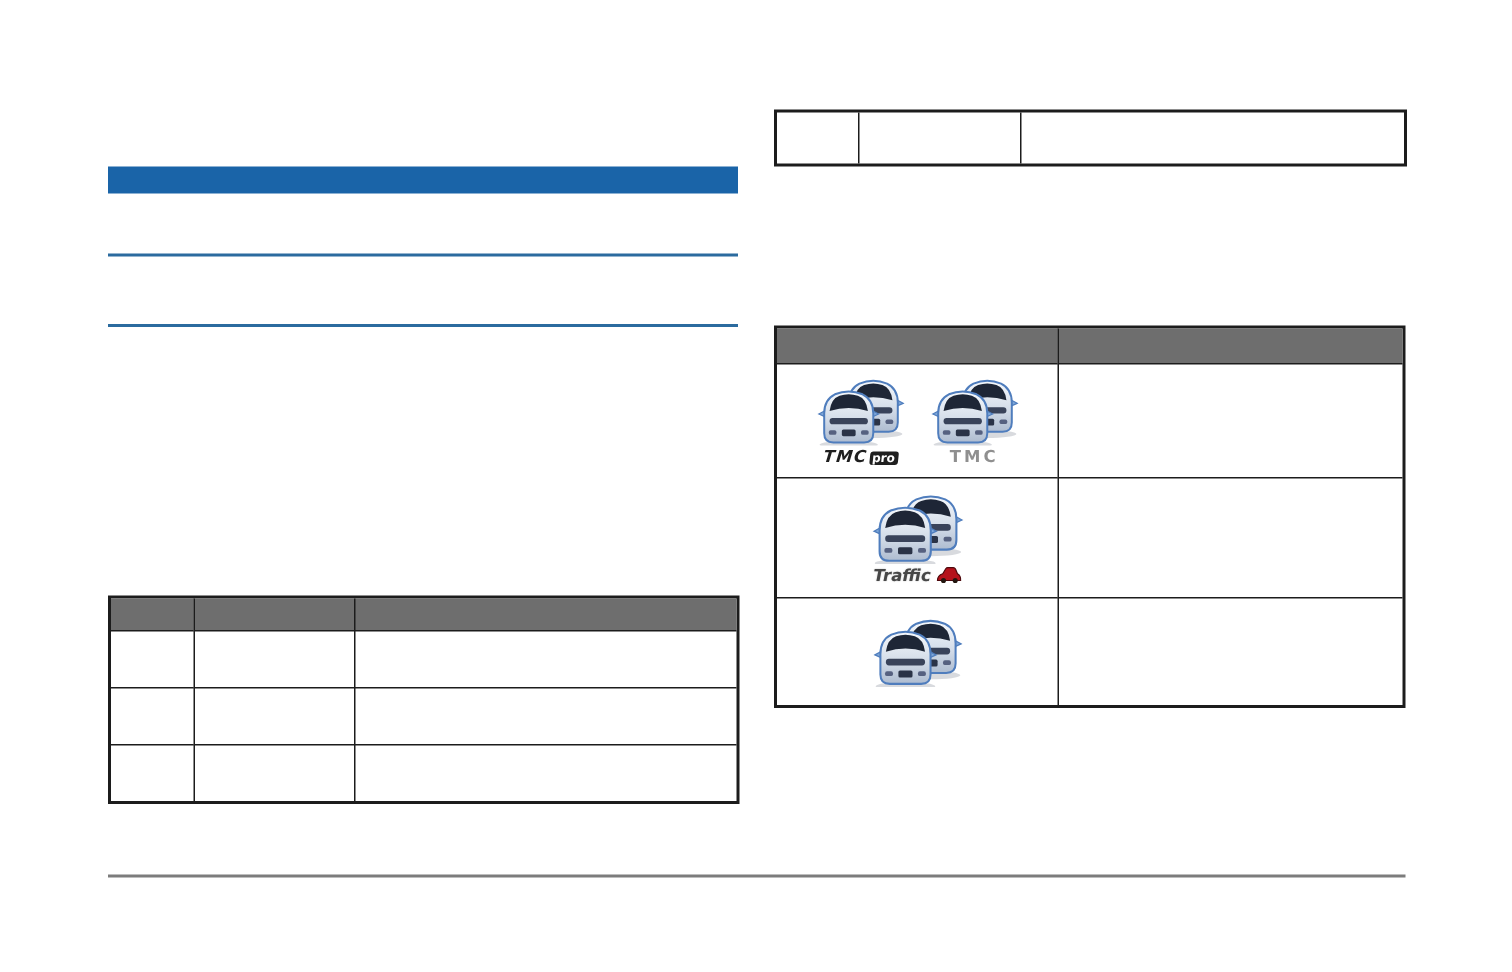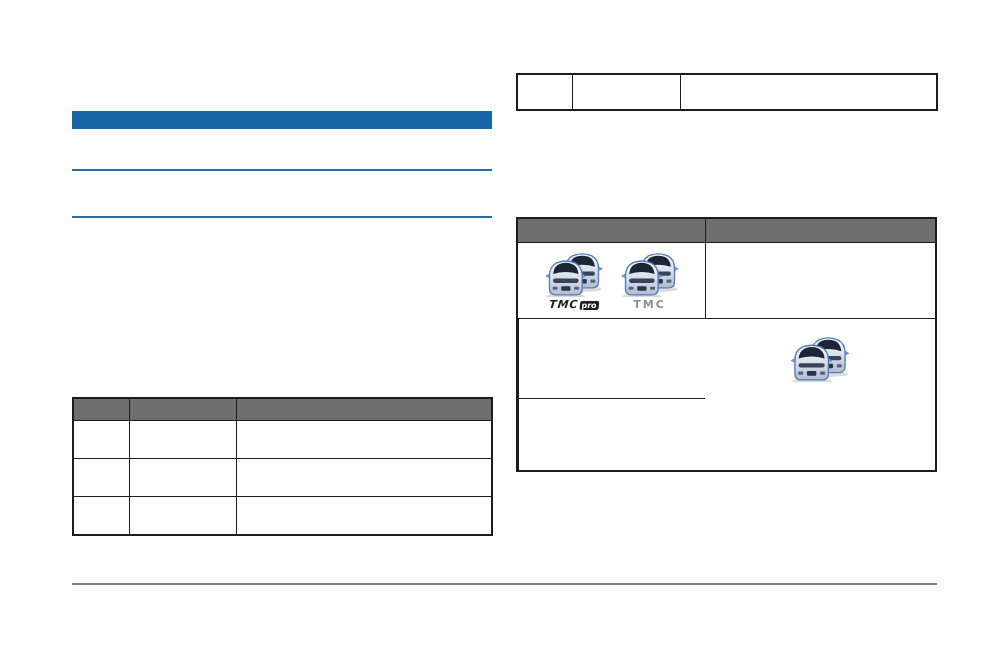--- a/index.html
+++ b/index.html
@@ -132,20 +132,33 @@
     </div>
     <div class="icon-group">
       <svg class="carpair" width="62" height="46" viewBox="0 0 60 45">
           <use href="#car-pair"></use>
         </svg>
       <span class="logo-tmc">TMC</span>
     </div>
   </div>
   <div class="cell"></div>
 
+  <div class="cell first-col">
+    <div class="icon-group">
+      <svg class="carpair" width="66" height="48" viewBox="0 0 60 45">
+          <use href="#car-pair"></use>
+        </svg>
+      <span class="label-row">
+        <span class="logo-traffic">Traffic</span>
+        <svg width="17" height="13" viewBox="0 0 17 13">
+            <use href="#red-car"></use>
+          </svg>
+      </span>
+    </div>
+  </div>
   <div class="cell"></div>
 
   <div class="cell first-col">
     <div class="icon-group">
       <svg class="carpair" width="64" height="47" viewBox="0 0 60 45">
           <use href="#car-pair"></use>
         </svg>
     </div>
   </div>
   <div class="cell"></div>

